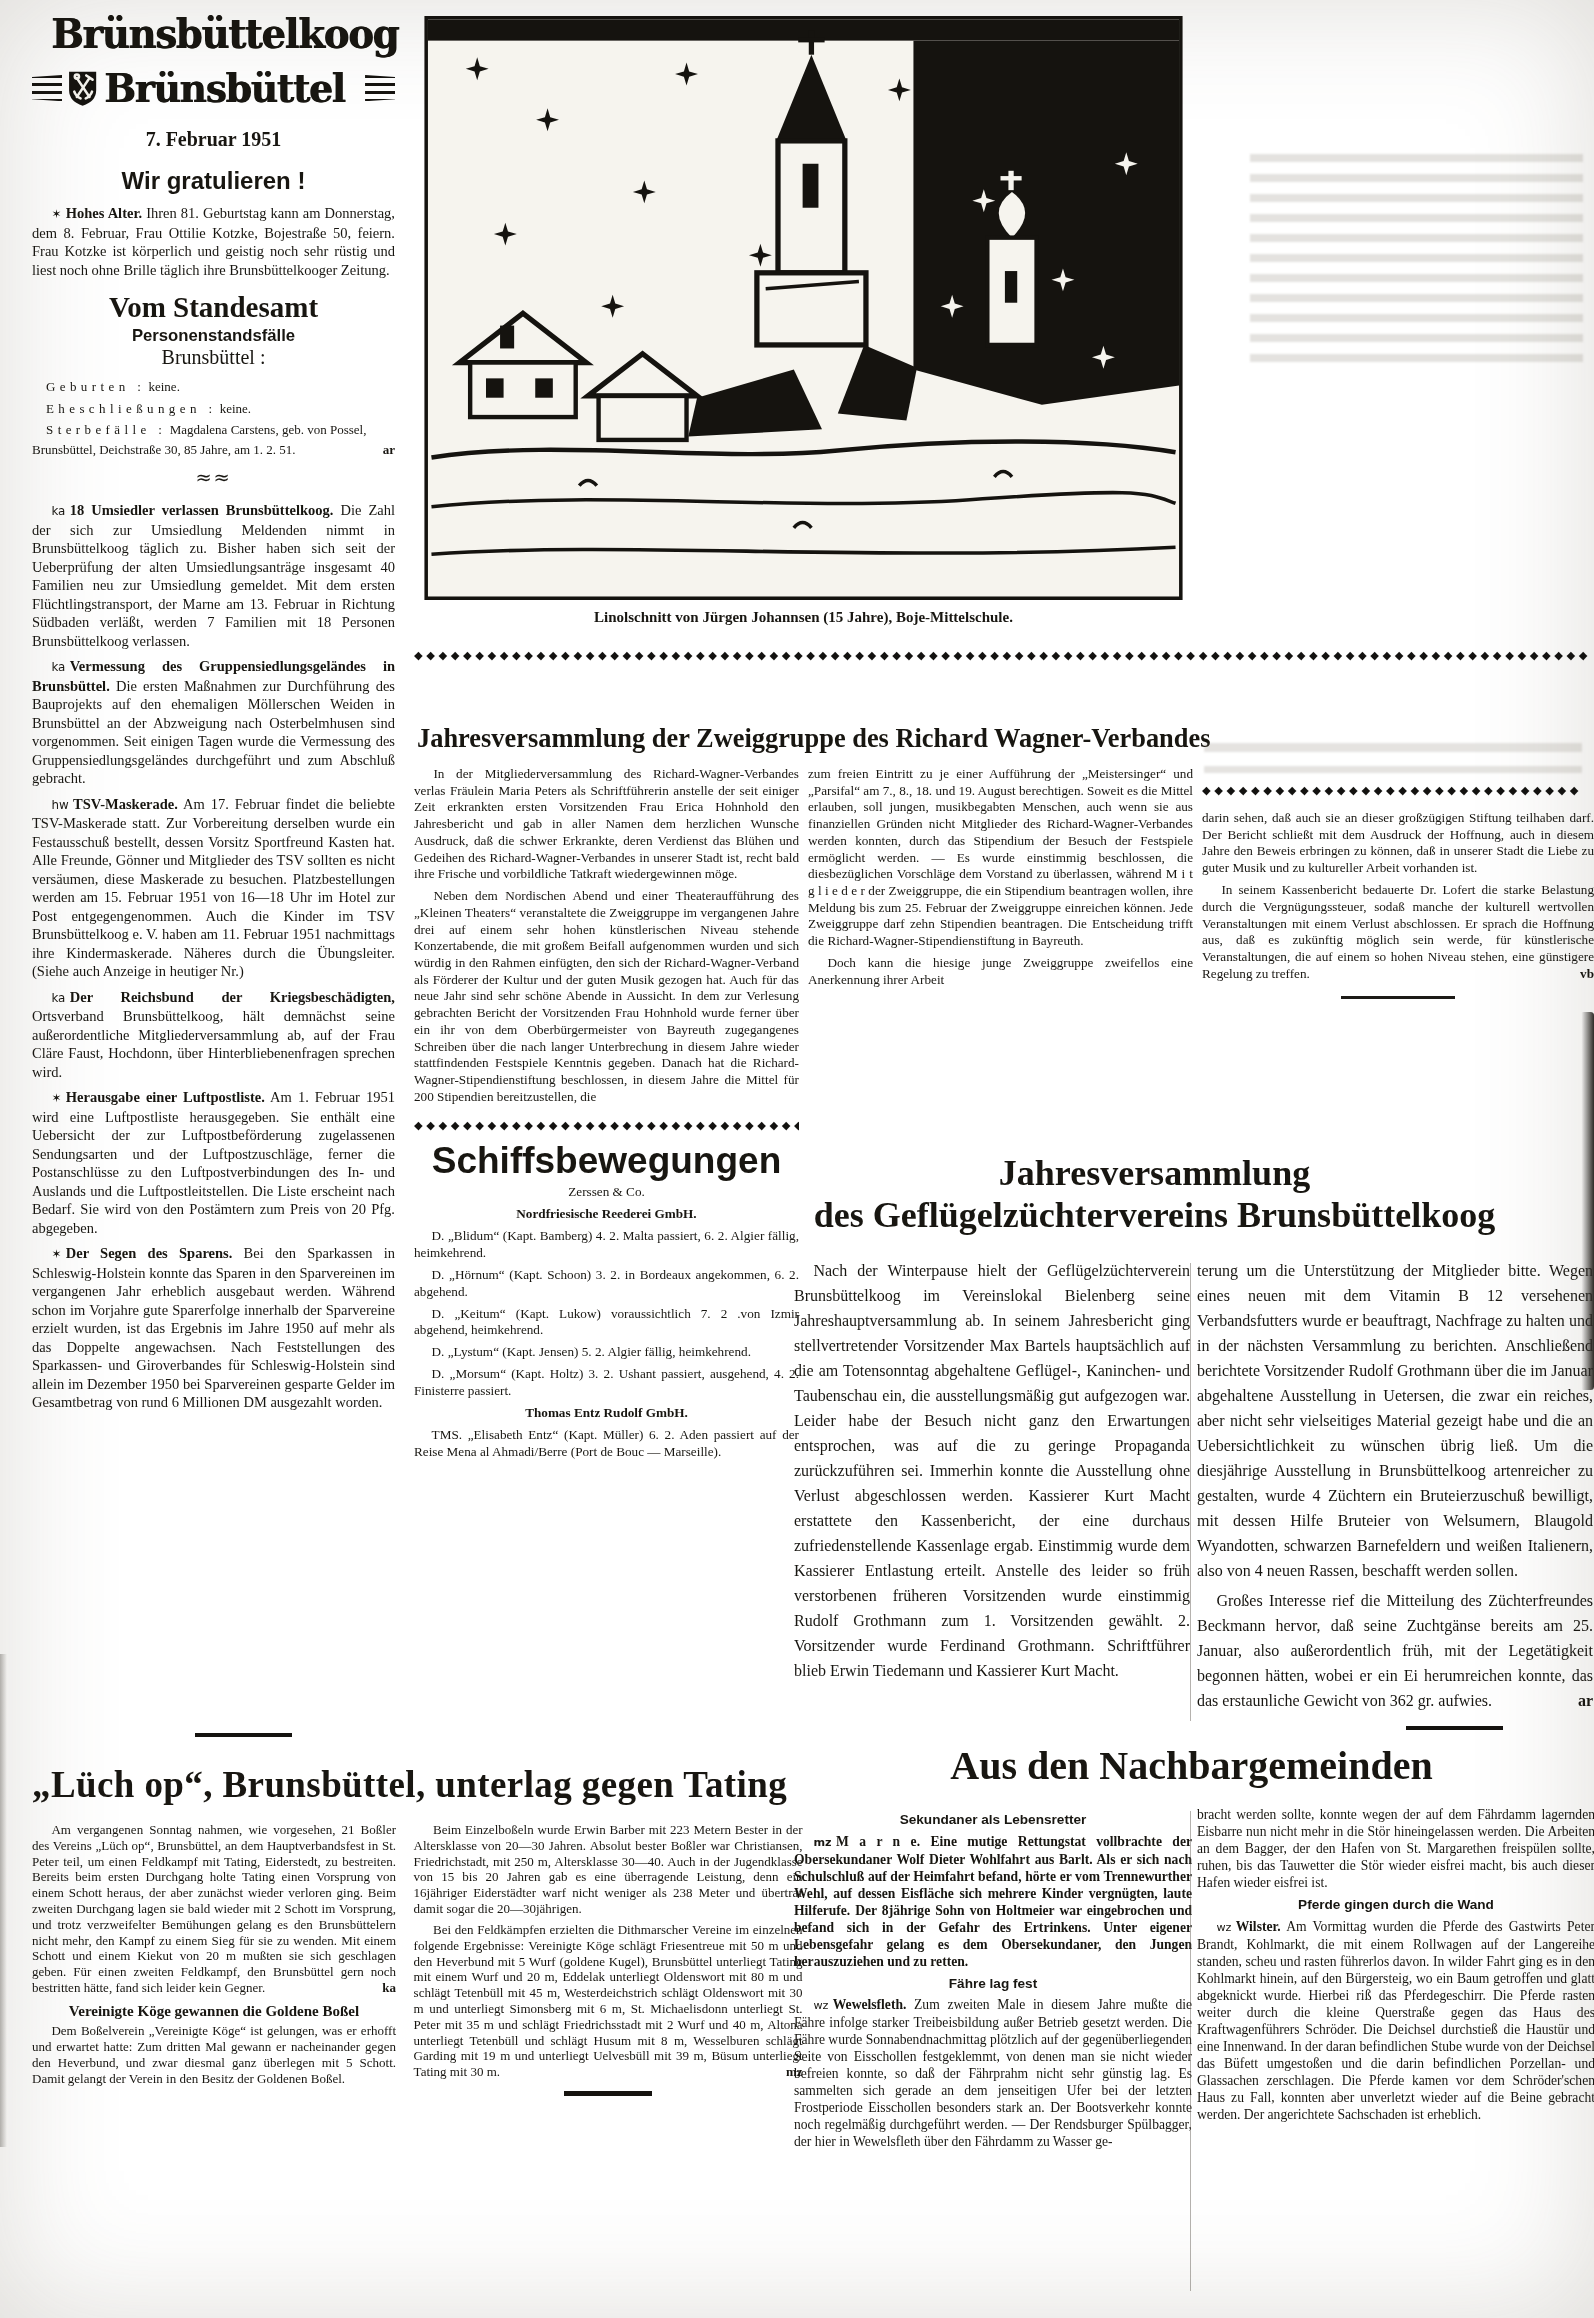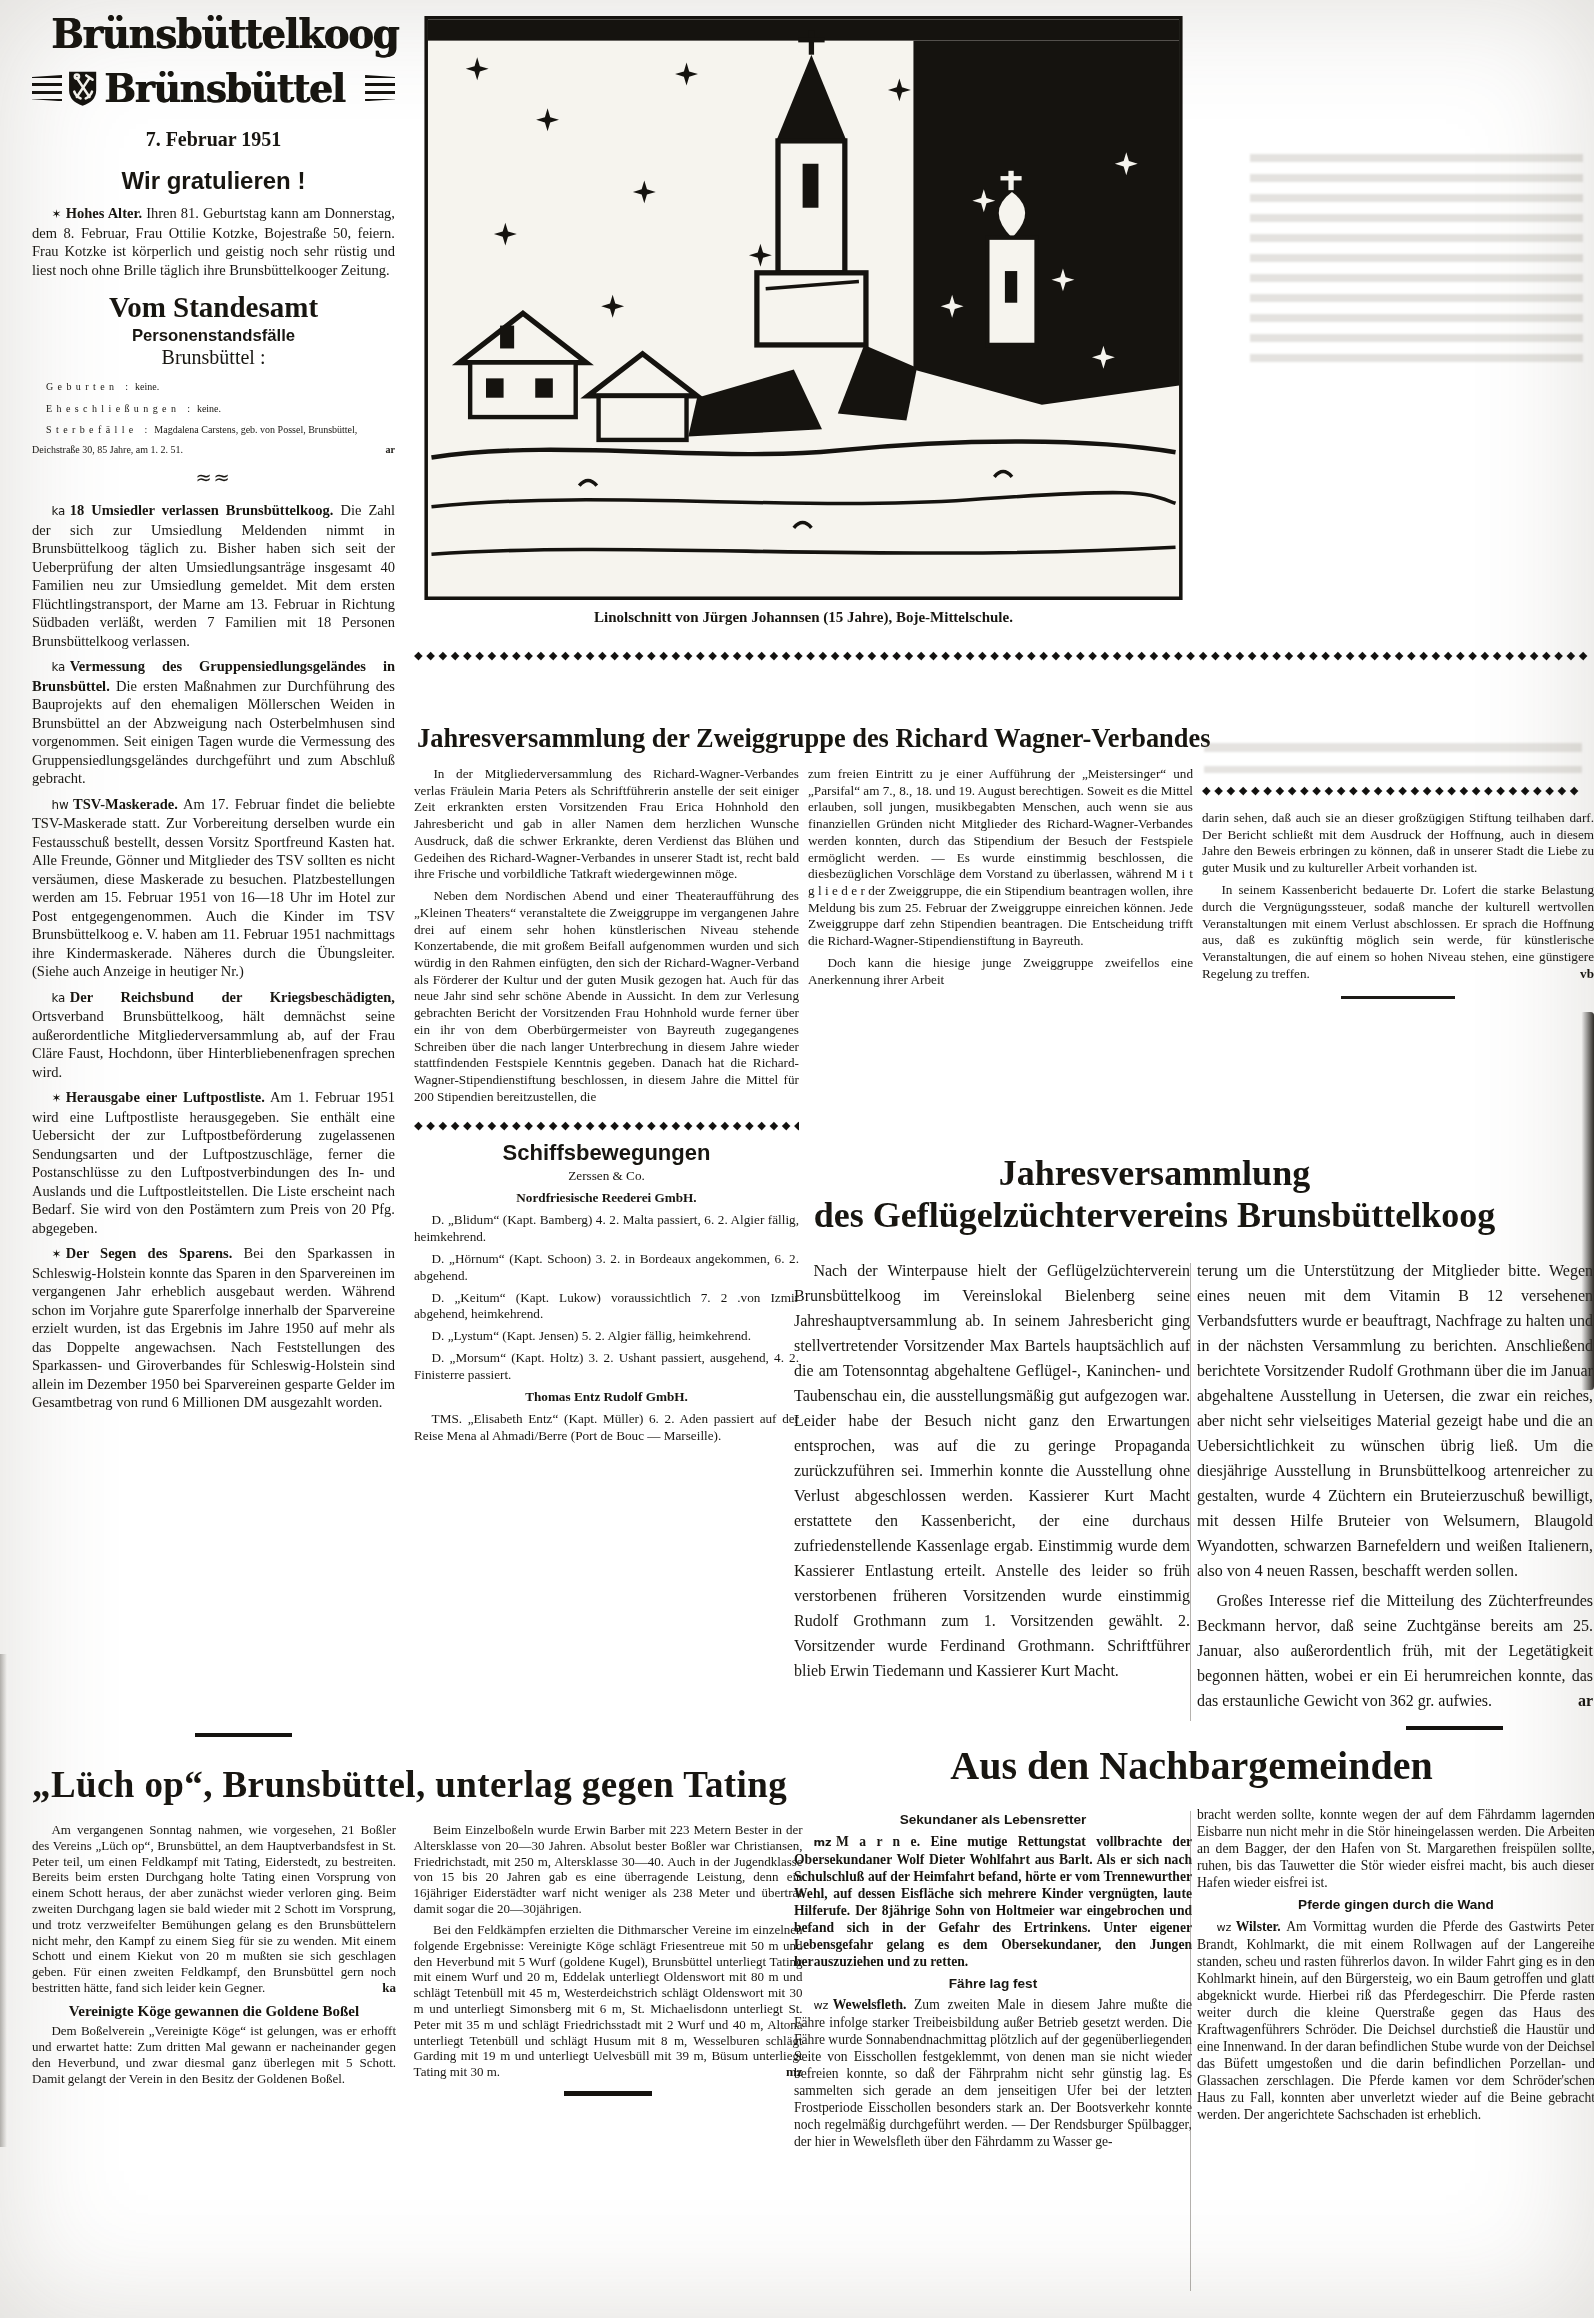--- a/index.html
+++ b/index.html
@@ -24,21 +24,21 @@
   .wing{width:46px;height:26.4px;background:repeating-linear-gradient(#15130f 0 3.5px,transparent 3.5px 8px);}
   .wing.l{clip-path:polygon(0 8%,100% 0,100% 100%,0 92%);}
   .wing.r{clip-path:polygon(0 0,100% 8%,100% 92%,0 100%);}
   .date{font-size:20px;font-weight:bold;text-align:center;margin-top:12.3px;}
   .gratl{font-family:"Liberation Sans",sans-serif;font-size:24px;font-weight:bold;
          text-align:center;margin:16px 0 8.8px;}
   .news{font-size:14.5px;line-height:18.5px;margin-bottom:7px;}
   .sa-title{font-size:29px;font-weight:900;text-align:center;margin:12.3px 0 1.8px;}
   .sa-sub1{font-family:"Liberation Sans",sans-serif;font-size:16.7px;font-weight:bold;text-align:center;}
   .sa-sub2{font-size:20px;text-align:center;margin-bottom:7px;}
-  .sp{font-size:10px;line-height:22px;text-indent:14px;text-align:left;}
+  .sp{font-size:13px;line-height:22px;text-indent:14px;text-align:left;}
   .spread{letter-spacing:4.4px;}
   .squig{text-align:center;font-size:19.4px;letter-spacing:1.8px;margin:7px 0 12.3px;font-family:"DejaVu Sans",sans-serif;}
 
   
   #woodcut{left:424px;top:16px;width:759px;margin:0;}
   #woodcut svg{display:block;}
   #woodcut figcaption{margin-top:8.8px;font-size:15px;font-weight:bold;text-align:center;}
 
   
   .diamonds{height:14px;overflow:hidden;white-space:nowrap;letter-spacing:3.5px;font-size:11.4px;
@@ -52,21 +52,21 @@
   
   #headline{left:414px;top:667px;width:968px;font-size:44px;line-height:49px;font-weight:900;
             margin:0;white-space:nowrap;}
   #subhead{left:417px;top:723px;width:950px;font-size:26.4px;font-weight:bold;margin:0;white-space:nowrap;}
   .artcol p{font-size:13.2px;line-height:16.7px;margin-bottom:5.3px;}
   #col-mid1{left:414px;top:766px;width:385px;}
   #col-mid2{left:808px;top:766px;width:385px;}
   #col-right{left:1202px;top:810px;width:392px;}
 
   
-  .ship-title{font-family:"Liberation Sans",sans-serif;font-size:22px;font-weight:bold;
+  .ship-title{font-family:"Liberation Sans",sans-serif;font-size:37px;font-weight:bold;
               text-align:center;margin:8.8px 0 0;}
   .ship-agent{font-size:20px;text-align:center;margin:1.8px 0 8.8px;text-indent:0;}
   .ship-co{font-size:16px;font-weight:bold;text-align:center;margin:3.5px 0 3.5px;text-indent:0;}
   .ship-e{font-size:14.5px;line-height:18.5px;text-indent:17.6px;margin-bottom:1.8px;}
   #col-mid1 .diamonds{margin:12.3px 0 7px;}
 
   
   #gf-head{left:755px;top:1153px;width:799px;text-align:center;margin:0;}
   #gf-head .l1{font-size:36px;font-weight:900;line-height:40px;}
   #gf-head .l2{font-size:36px;font-weight:900;line-height:44px;}

